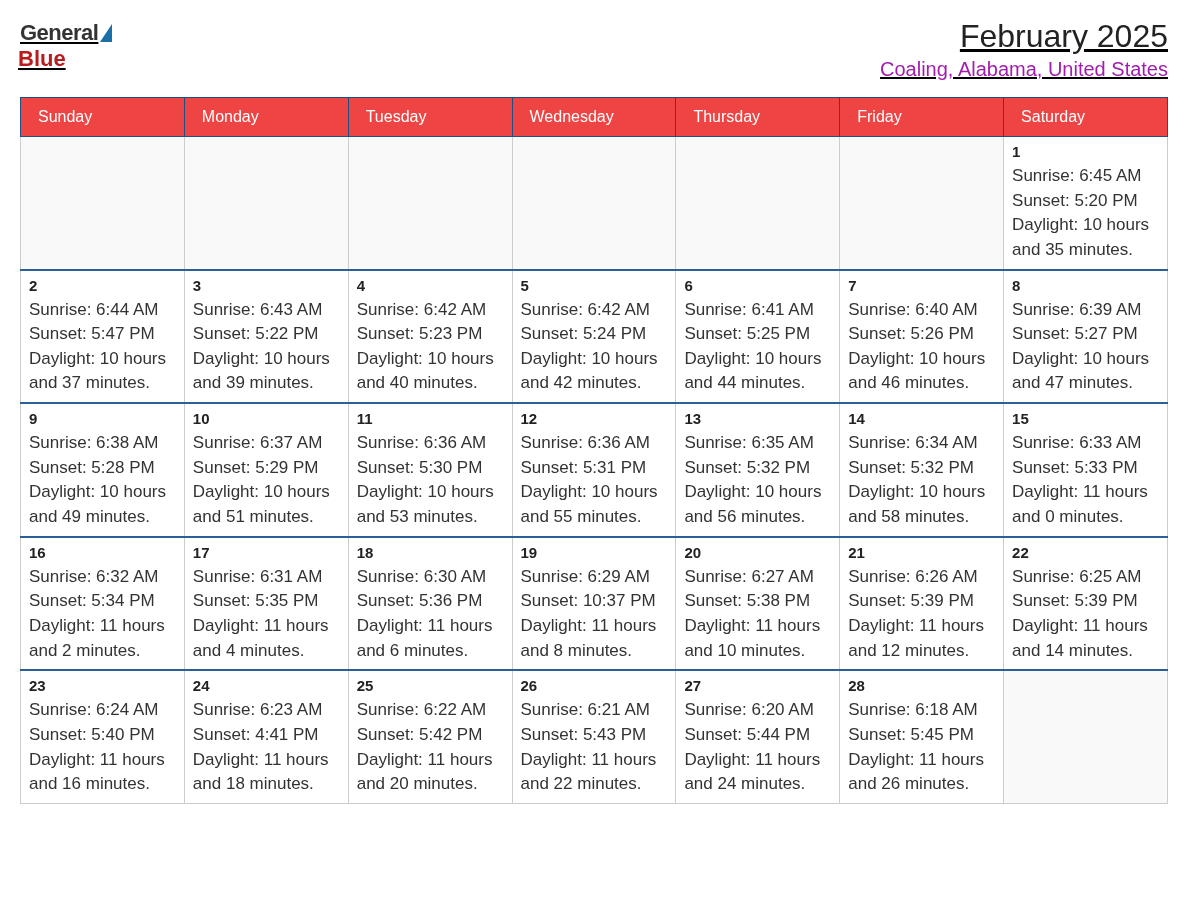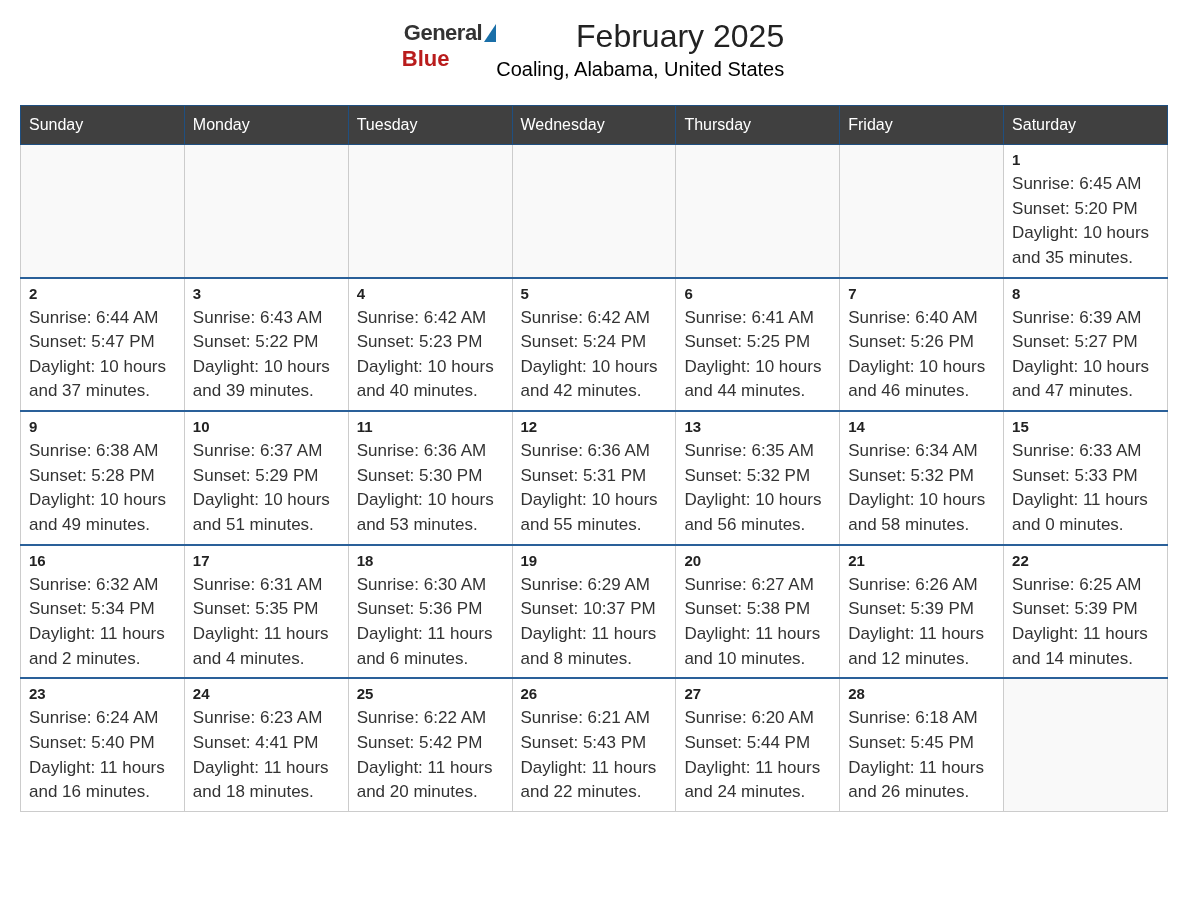--- a/index.html
+++ b/index.html
@@ -5,23 +5,24 @@
     * { box-sizing: border-box; margin: 0; padding: 0; }
     body {
       font-family: Arial, sans-serif;
       background: #fff;
       padding: 20px;
       width: 1188px;
       min-height: 918px;
     }
     .header {
       display: flex;
-      justify-content: center;
+      justify-content: space-between;
       align-items: flex-start;
-      margin-bottom: 24px;
+      margin-bottom: 16px;
+      text-decoration: underline;
     }
     .logo {
       display: flex;
       flex-direction: column;
       align-items: flex-start;
     }
     .logo-top {
       display: flex;
       align-items: center;
     }
@@ -49,34 +50,34 @@
       text-align: right;
     }
     .month-title {
       font-size: 32px;
       font-weight: 300;
       color: #222;
       line-height: 1;
     }
     .location-title {
       font-size: 20px;
-      color: #000000;
+      color: #a21caf;
       margin-top: 6px;
     }
     .calendar {
       width: 100%;
       border-collapse: collapse;
       border: 1px solid #bbb;
     }
     .calendar th {
-      background-color: #404040;
+      background-color: #ef4444;
       color: #fff;
       font-size: 16px;
       font-weight: normal;
-      padding: 10px 8px;
+      padding: 10px 17px;
       text-align: left;
       border: 1px solid #1f4f80;
     }
     .calendar td {
       vertical-align: top;
       border: 1px solid #ccc;
       padding: 6px 8px;
       width: 14.28%;
       min-height: 110px;
       height: 120px;

